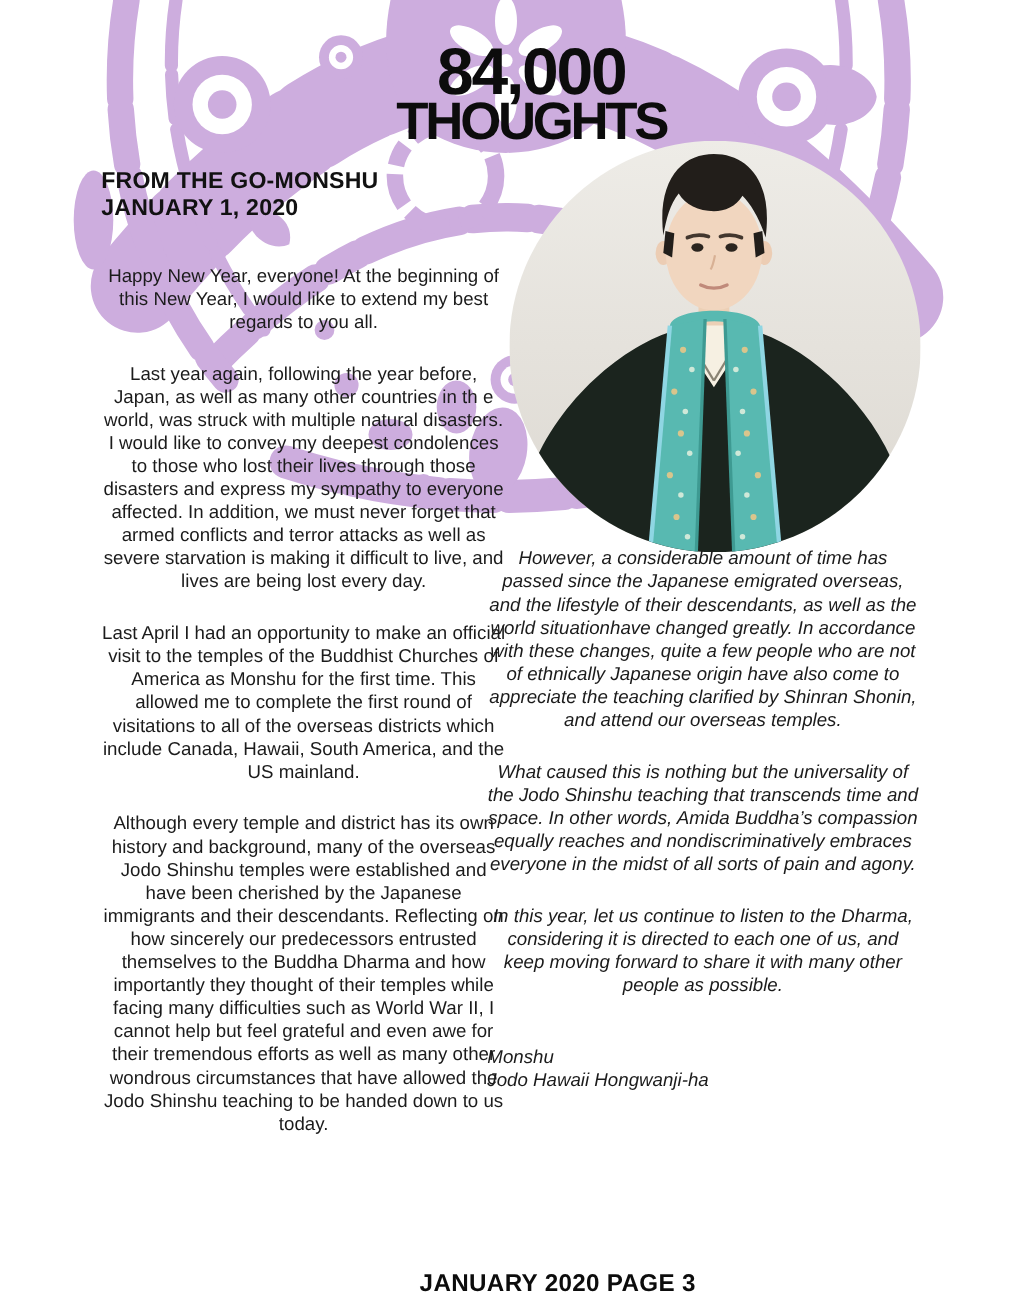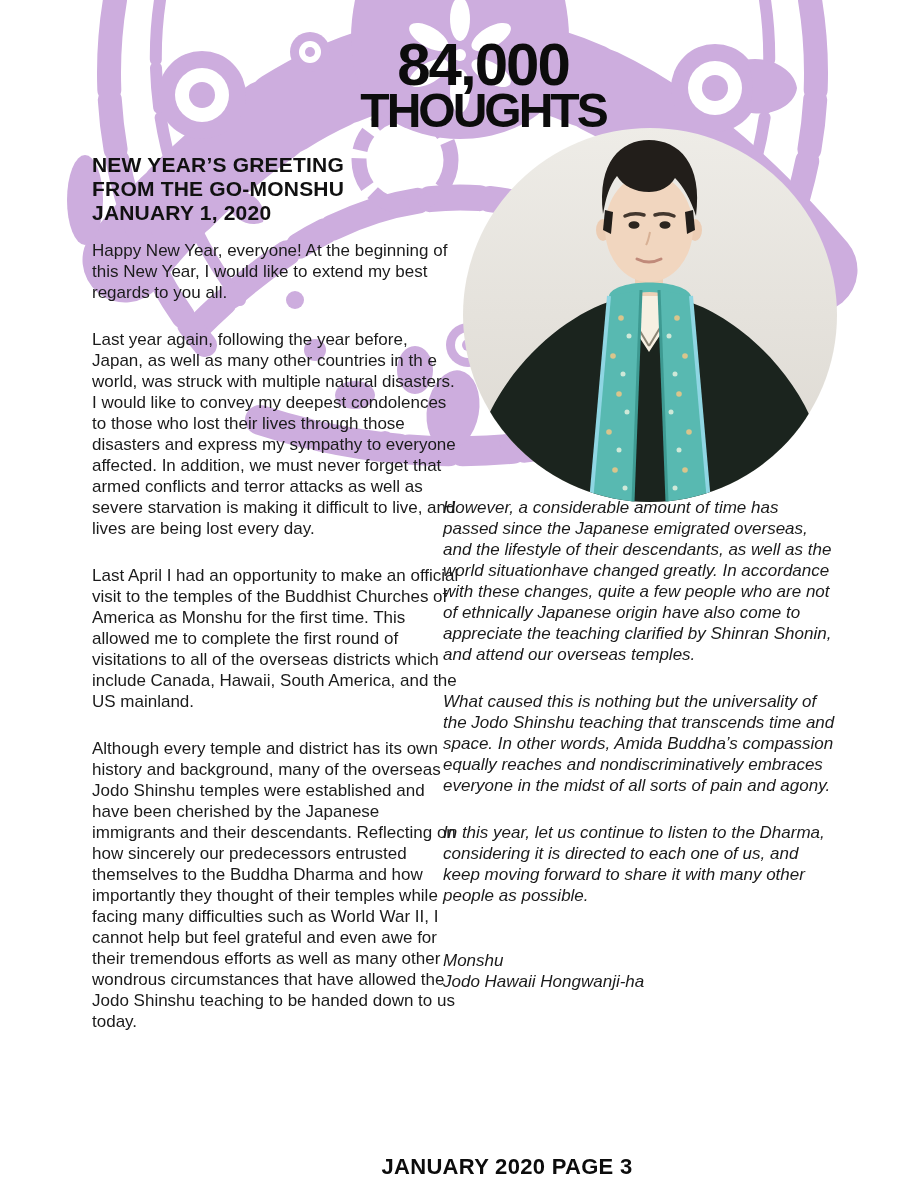--- a/index.html
+++ b/index.html
@@ -23,21 +23,21 @@
   .photo{
     position:absolute;left:463px;top:128px;width:374px;height:374px;
     border-radius:50%;overflow:hidden;z-index:2;
   }
   .col-heading{
     position:absolute;left:92px;top:153px;z-index:3;
     font-size:21px;font-weight:bold;line-height:24px;color:#111;
     letter-spacing:0.2px;
   }
   .col{position:absolute;z-index:3;font-size:17px;line-height:21px;}
-  .col p{margin:0 0 26px 0;}
+  .col p{margin:0 0 26px 0;text-align:center;}
   .col-left{left:92px;top:240px;width:368px;}
   .col-right{left:443px;top:497px;width:392px;font-style:italic;}
   .signature{margin-top:44px;line-height:21px;}
   .footer{
     position:absolute;left:0;top:1154px;width:918px;z-index:3;
     text-align:center;font-weight:bold;font-size:22px;color:#0c0c0c;
     letter-spacing:0.3px;
     margin-left:48px;
   }
 </style>
@@ -177,21 +177,20 @@
         <circle cx="206" cy="208" r="2.5"></circle>
           <circle cx="212" cy="246" r="2.5"></circle>
         <circle cx="208" cy="284" r="2.5"></circle>
           <circle cx="216" cy="322" r="2.5"></circle>
         <circle cx="212" cy="360" r="2.5"></circle>
       </g>
     </svg>
   </div>
 
   <div class="col-heading">
-    <div>NEW YEAR’S GREETING</div>
     <div>FROM THE GO-MONSHU</div>
     <div>JANUARY 1, 2020</div>
   </div>
 
   <div class="col col-left">
     <p>Happy New Year, everyone! At the beginning of this New Year, I would like to extend my best regards to you all.</p>
     <p>Last year again, following the year before, Japan, as well as many other countries in th e world, was struck with multiple natural disasters. I would like to convey my deepest condolences to those who lost their lives through those disasters and express my sympathy to everyone affected. In addition, we must never forget that armed conflicts and terror attacks as well as severe starvation is making it difficult to live, and lives are being lost every day.</p>
     <p>Last April I had an opportunity to make an official visit to the temples of the Buddhist Churches of America as Monshu for the first time. This allowed me to complete the first round of visitations to all of the overseas districts which include Canada, Hawaii, South America, and the US mainland.</p>
     <p>Although every temple and district has its own history and background, many of the overseas Jodo Shinshu temples were established and have been cherished by the Japanese immigrants and their descendants. Reflecting on how sincerely our predecessors entrusted themselves to the Buddha Dharma and how importantly they thought of their temples while facing many difficulties such as World War II, I cannot help but feel grateful and even awe for their tremendous efforts as well as many other wondrous circumstances that have allowed the Jodo Shinshu teaching to be handed down to us today.</p>
   </div>

